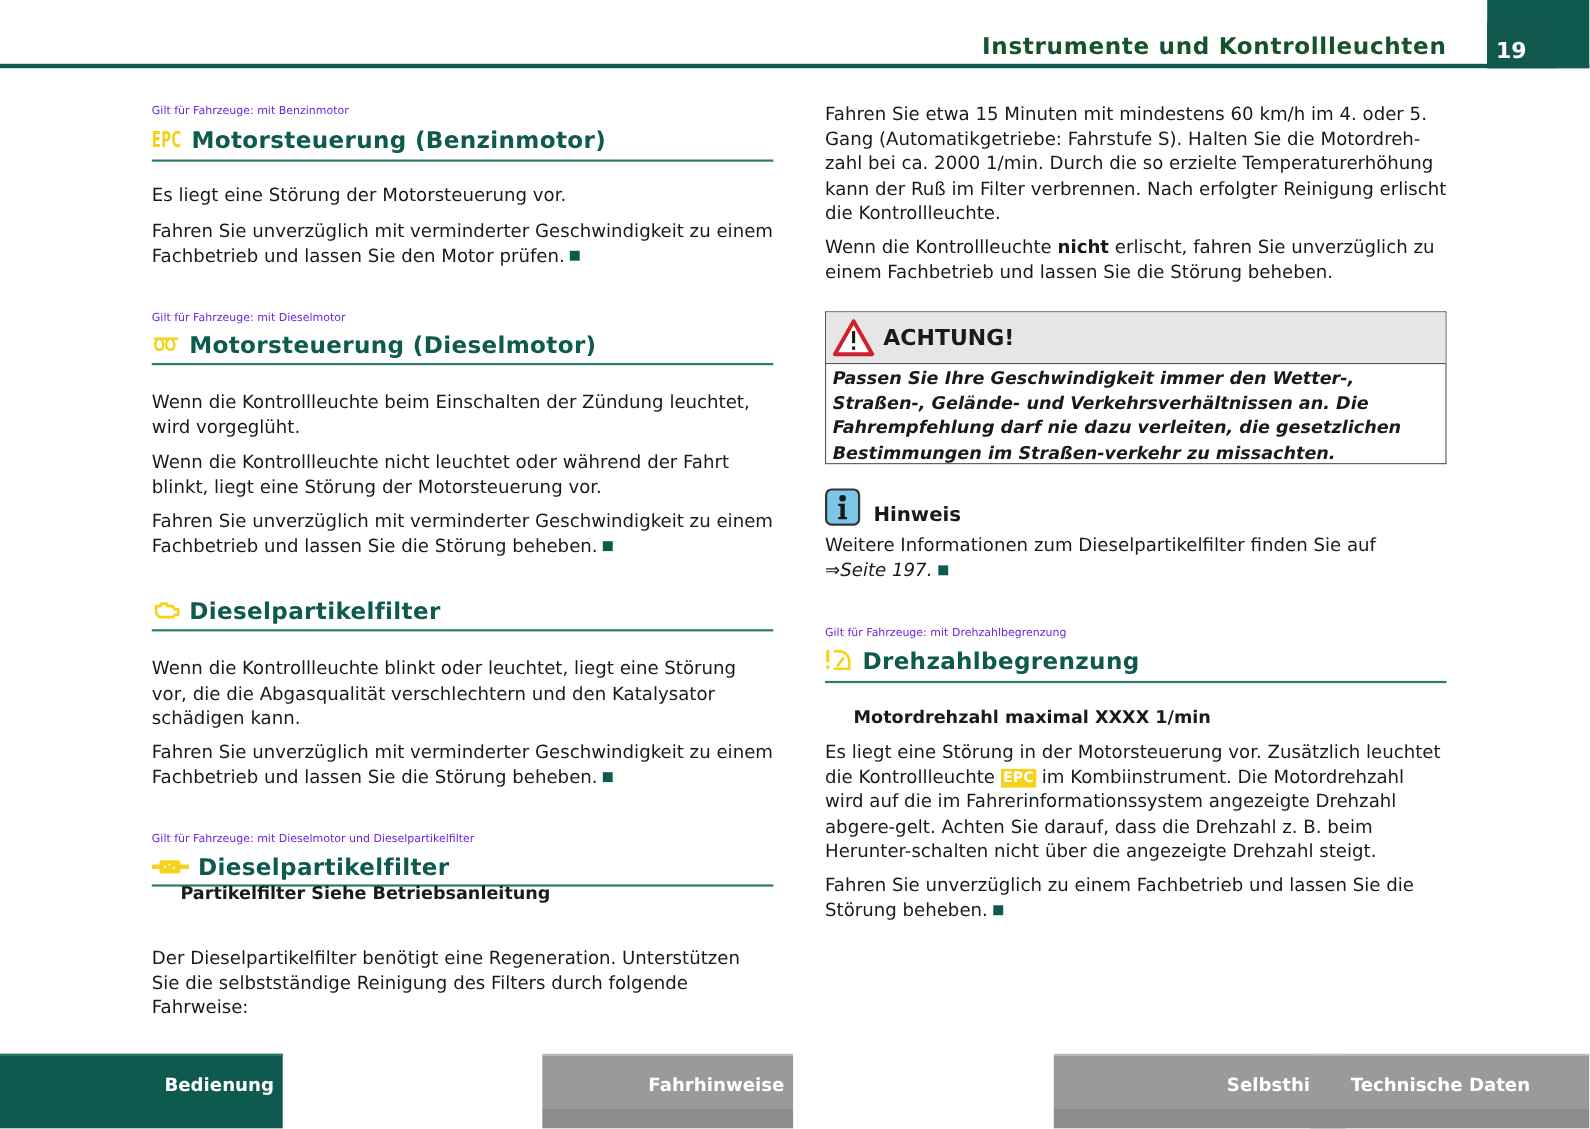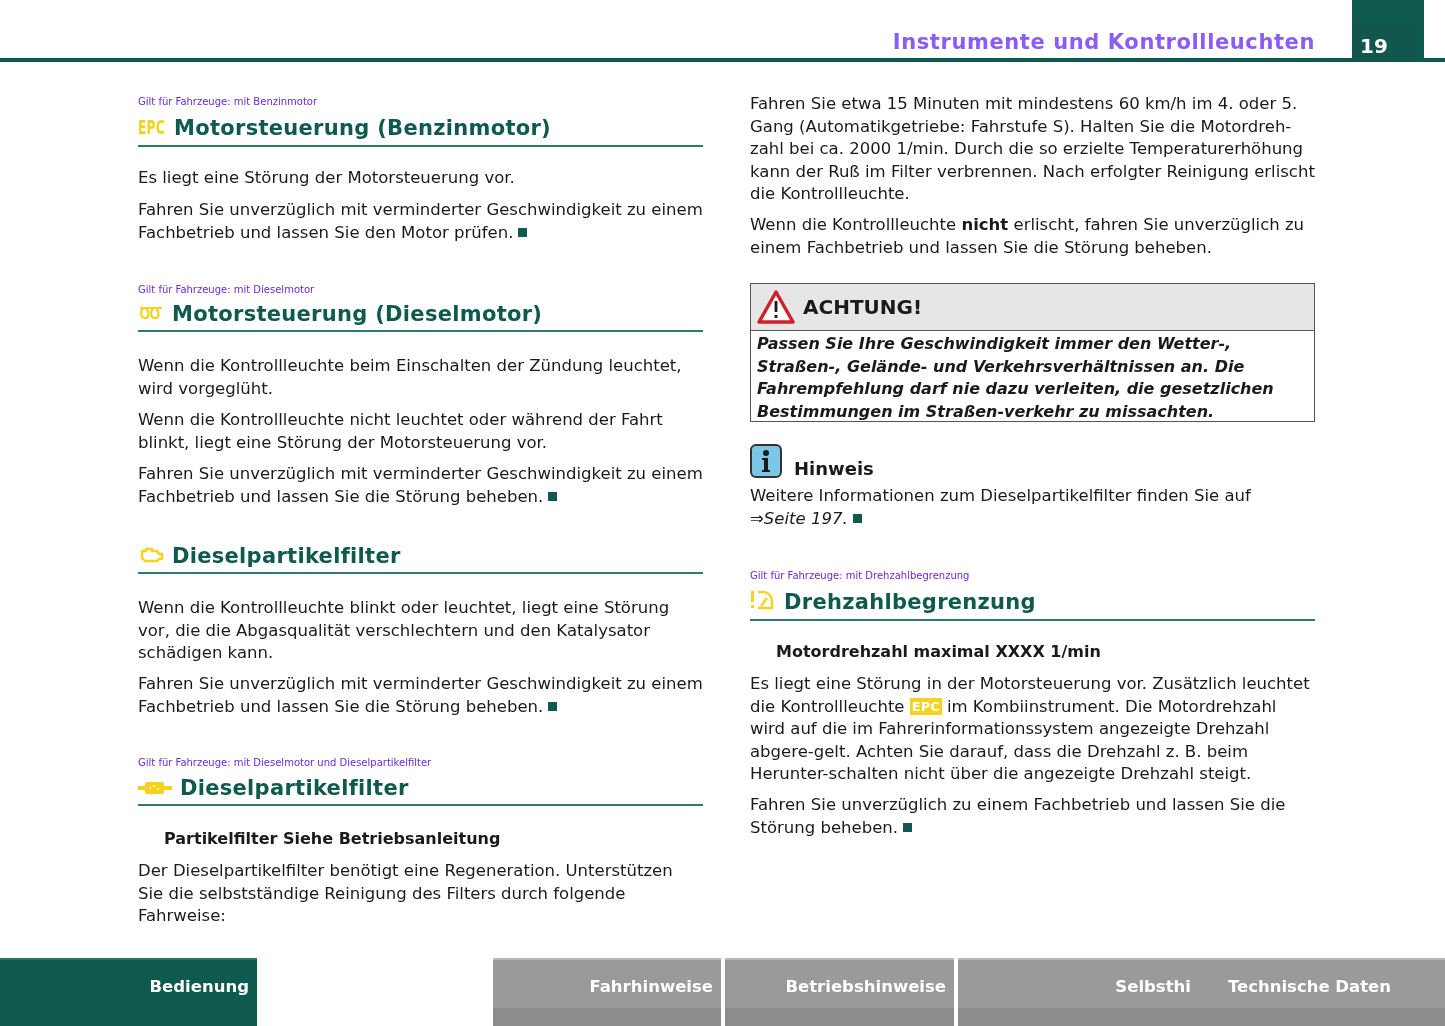--- a/index.html
+++ b/index.html
@@ -4,23 +4,23 @@
 <style>
   html, body { margin:0; padding:0; }
   body {
     width:1445px; height:1026px; position:relative; overflow:hidden;
     background:#ffffff; color:#1a1a1a;
     font-family:"DejaVu Sans", sans-serif;
   }
   .header-rule { position:absolute; left:0; top:58px; width:1445px; height:4px; background:#0e5a4f; }
   .header-title {
     position:absolute; right:130px; top:30px; font-size:21px; font-weight:bold;
-    letter-spacing:0.6px; color:#8b5cf6; font-family:"DejaVu Sans", sans-serif;
+    letter-spacing:0.6px; color:#14532d; font-family:"DejaVu Sans", sans-serif;
   }
-  .page-tab { position:absolute; left:1352px; top:0; width:72px; height:62px; background:#0e5a4f; }
+  .page-tab { position:absolute; left:1352px; top:0; width:93px; height:62px; background:#0e5a4f; }
   .page-tab-inner { position:absolute; left:0; top:20px; width:64px; height:42px; background:#11574d; }
   .page-num { position:absolute; left:8px; top:14px; color:#fff; font-weight:bold; font-size:20px; }
 
   .col { position:absolute; top:0; }
   .col-left { left:138px; width:565px; }
   .col-right { left:750px; width:565px; }
 
   .gilt { position:absolute; font-size:10px; color:#6d28d9; font-family:"DejaVu Sans", sans-serif; }
   .h2 {
     position:absolute; left:0; width:565px; font-size:21px; font-weight:bold; color:#0e5a4f;
@@ -109,21 +109,21 @@
       <svg width="34" height="16" viewBox="0 0 34 16">
           <rect x="7" y="2" width="19" height="12" rx="2" fill="#f6d21c"></rect>
           <rect x="0" y="6" width="8" height="4" fill="#f6d21c"></rect>
           <rect x="25" y="6" width="9" height="4" fill="#f6d21c"></rect>
           <circle cx="12" cy="8" r="1" fill="#fff"></circle>
           <circle cx="16" cy="6" r="1" fill="#fff"></circle>
           <circle cx="20" cy="9" r="1" fill="#fff"></circle>
         </svg>
     </span><span>Dieselpartikelfilter</span>
   </div>
-  <div class="sub" style="top:829px">Partikelfilter Siehe Betriebsanleitung</div>
+  <div class="sub" style="top:802px">Partikelfilter Siehe Betriebsanleitung</div>
   <div class="p" style="top:860px">Der Dieselpartikelfilter benötigt eine Regeneration. Unterstützen Sie die selbstständige Reinigung des Filters durch folgende Fahrweise:</div>
 </div>
 
 <div class="col col-right">
   <div class="p" style="top:93px">Fahren Sie etwa 15 Minuten mit mindestens 60 km/h im 4. oder 5. Gang (Automatikgetriebe: Fahrstufe S). Halten Sie die Motordreh-zahl bei ca. 2000 1/min. Durch die so erzielte Temperaturerhöhung kann der Ruß im Filter verbrennen. Nach erfolgter Reinigung erlischt die Kontrollleuchte.</div>
   <div class="p" style="top:214px"><span>Wenn die Kontrollleuchte </span><b>nicht</b><span> erlischt, fahren Sie unverzüglich zu einem Fachbetrieb und lassen Sie die Störung beheben.</span></div>
 
   <div class="warn-box">
     <div class="warn-head">
       <span class="warn-icon">
@@ -162,16 +162,15 @@
     </span><span>Drehzahlbegrenzung</span>
   </div>
   <div class="sub" style="top:642px">Motordrehzahl maximal XXXX 1/min</div>
   <div class="p" style="top:673px"><span>Es liegt eine Störung in der Motorsteuerung vor. Zusätzlich leuchtet die Kontrollleuchte </span><span class="epc-inline">EPC</span><span> im Kombiinstrument. Die Motordrehzahl wird auf die im Fahrerinformationssystem angezeigte Drehzahl abgere-gelt. Achten Sie darauf, dass die Drehzahl z. B. beim Herunter-schalten nicht über die angezeigte Drehzahl steigt.</span></div>
   <div class="p" style="top:794px"><span>Fahren Sie unverzüglich zu einem Fachbetrieb und lassen Sie die Störung beheben.</span><span class="endmark"></span></div>
 </div>
 
 <div class="footer">
   <div class="ftab active" style="left:0;width:257px">Bedienung</div>
   <div class="ftab" style="left:493px;width:228px">Fahrhinweise</div>
-  <div class="ftab" style="left:725px;width:229px">Betriebshinweise</div>
   <div class="ftab" style="left:958px;width:265px">Selbsthilfe</div>
   <div class="ftab" style="left:1191px;width:254px;padding-right:54px">Technische Daten</div>
 </div>
 
 </body></html>

